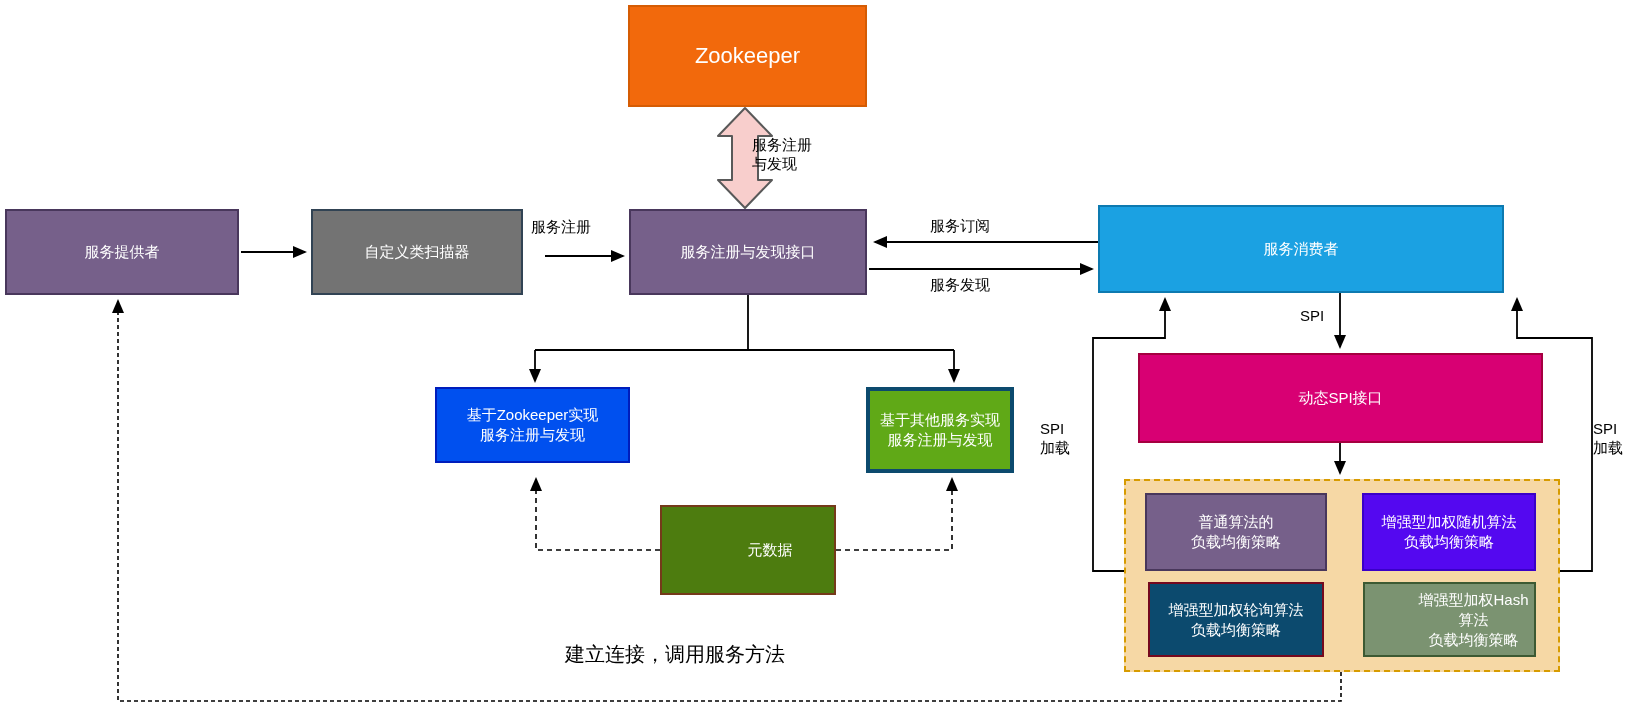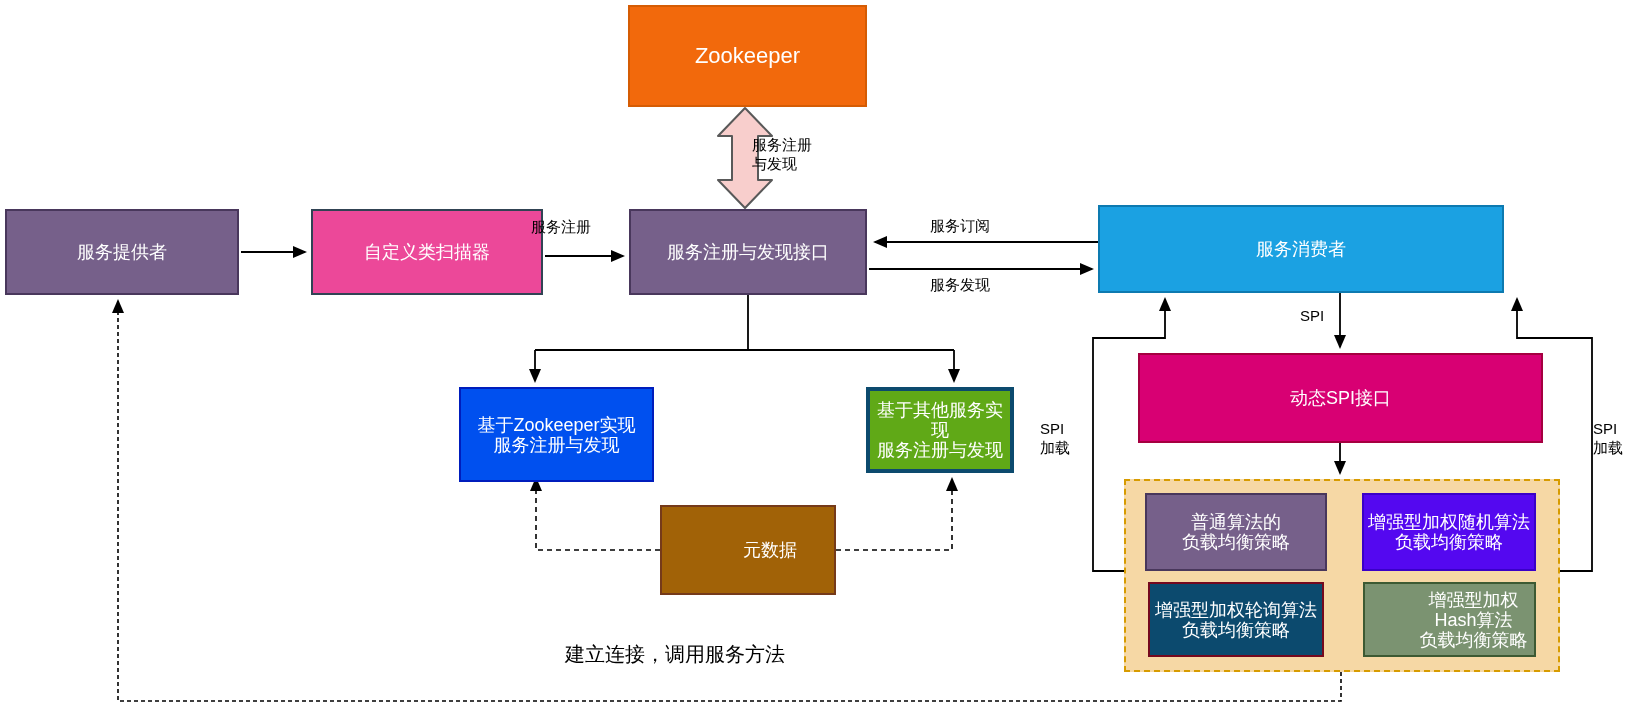--- a/index.html
+++ b/index.html
@@ -3,36 +3,36 @@
 <meta charset="utf-8">
 <style>
   html,body{margin:0;padding:0;background:#ffffff;}
   #canvas{
     position:relative;width:1635px;height:711px;background:#ffffff;overflow:hidden;
     font-family:"Liberation Sans","DejaVu Sans",sans-serif;
   }
   #wires{position:absolute;left:0;top:0;width:1635px;height:711px;}
   .node{
     position:absolute;display:flex;align-items:center;justify-content:center;
-    text-align:center;white-space:pre-line;color:#ffffff;font-size:18px;line-height:20px;
+    text-align:center;white-space:pre-line;color:#ffffff;font-size:15px;line-height:20px;
     box-sizing:border-box;
   }
   .lbl{
     position:absolute;color:#000000;font-size:15px;line-height:19px;text-align:left;
     white-space:pre-line;
   }
   
   .zookeeper{left:628px;top:5px;width:239px;height:102px;background:#F2690C;border:2px solid #D55C04;font-size:22px;}
   .provider {left:5px;top:209px;width:234px;height:86px;background:#76608A;border:2px solid #49375C;}
-  .scanner  {left:311px;top:209px;width:232px;height:86px;background:#ec4899;border:2px solid #314354;}
+  .scanner  {left:311px;top:209px;width:212px;height:86px;background:#737373;border:2px solid #314354;}
   .registry {left:629px;top:209px;width:238px;height:86px;background:#76608A;border:2px solid #49375C;}
   .consumer {left:1098px;top:205px;width:406px;height:88px;background:#1BA1E2;border:2px solid #0D7AB0;}
-  .zk-impl  {left:435px;top:387px;width:195px;height:95px;background:#0050EF;border:2px solid #001DBC;margin-left:24px;}
+  .zk-impl  {left:435px;top:387px;width:195px;height:76px;background:#0050EF;border:2px solid #001DBC;}
   .other-impl{left:866px;top:387px;width:148px;height:86px;background:#60A917;border:4px solid #0c4a6e;}
-  .metadata {left:660px;top:505px;width:176px;height:90px;background:#a16207;border:2px solid #753A1A;padding-left:44px;}
+  .metadata {left:660px;top:505px;width:176px;height:90px;background:#4d7c0f;border:2px solid #753A1A;padding-left:44px;}
   .spi-interface{left:1138px;top:353px;width:405px;height:90px;background:#D80073;border:2px solid #A50040;}
   .strategies{left:1124px;top:479px;width:436px;height:193px;background:#F6D8A5;border:2px dashed #D79B00;}
   .s-normal {left:1145px;top:493px;width:182px;height:78px;background:#76608A;border:2px solid #49375C;}
   .s-random {left:1362px;top:493px;width:174px;height:78px;background:#5408F0;border:2px solid #3A00C8;}
   .s-round  {left:1148px;top:582px;width:176px;height:75px;background:#0c4a6e;border:2px solid #75091E;}
   .s-hash   {left:1363px;top:582px;width:173px;height:75px;background:#7B9371;border:2px solid #3D5A33;padding-left:48px;}
   
   .l-zk-sync   {left:752px;top:135px;width:90px;}
   .l-register  {left:531px;top:217px;width:110px;}
   .l-subscribe {left:930px;top:216px;width:110px;}

